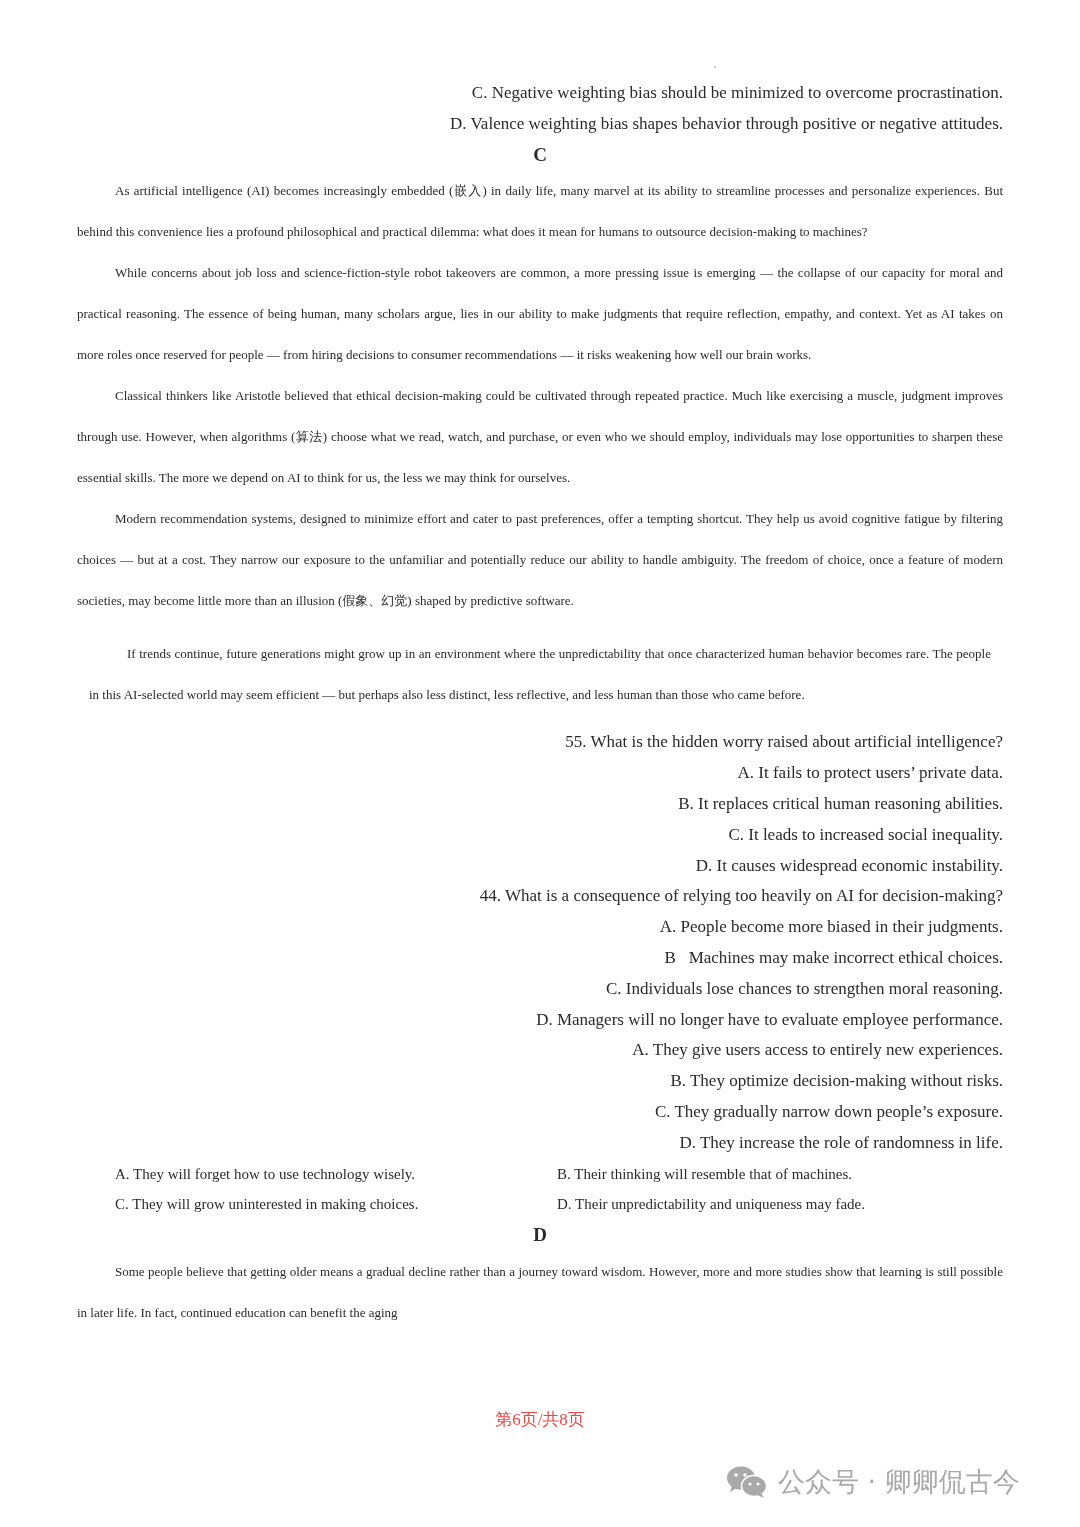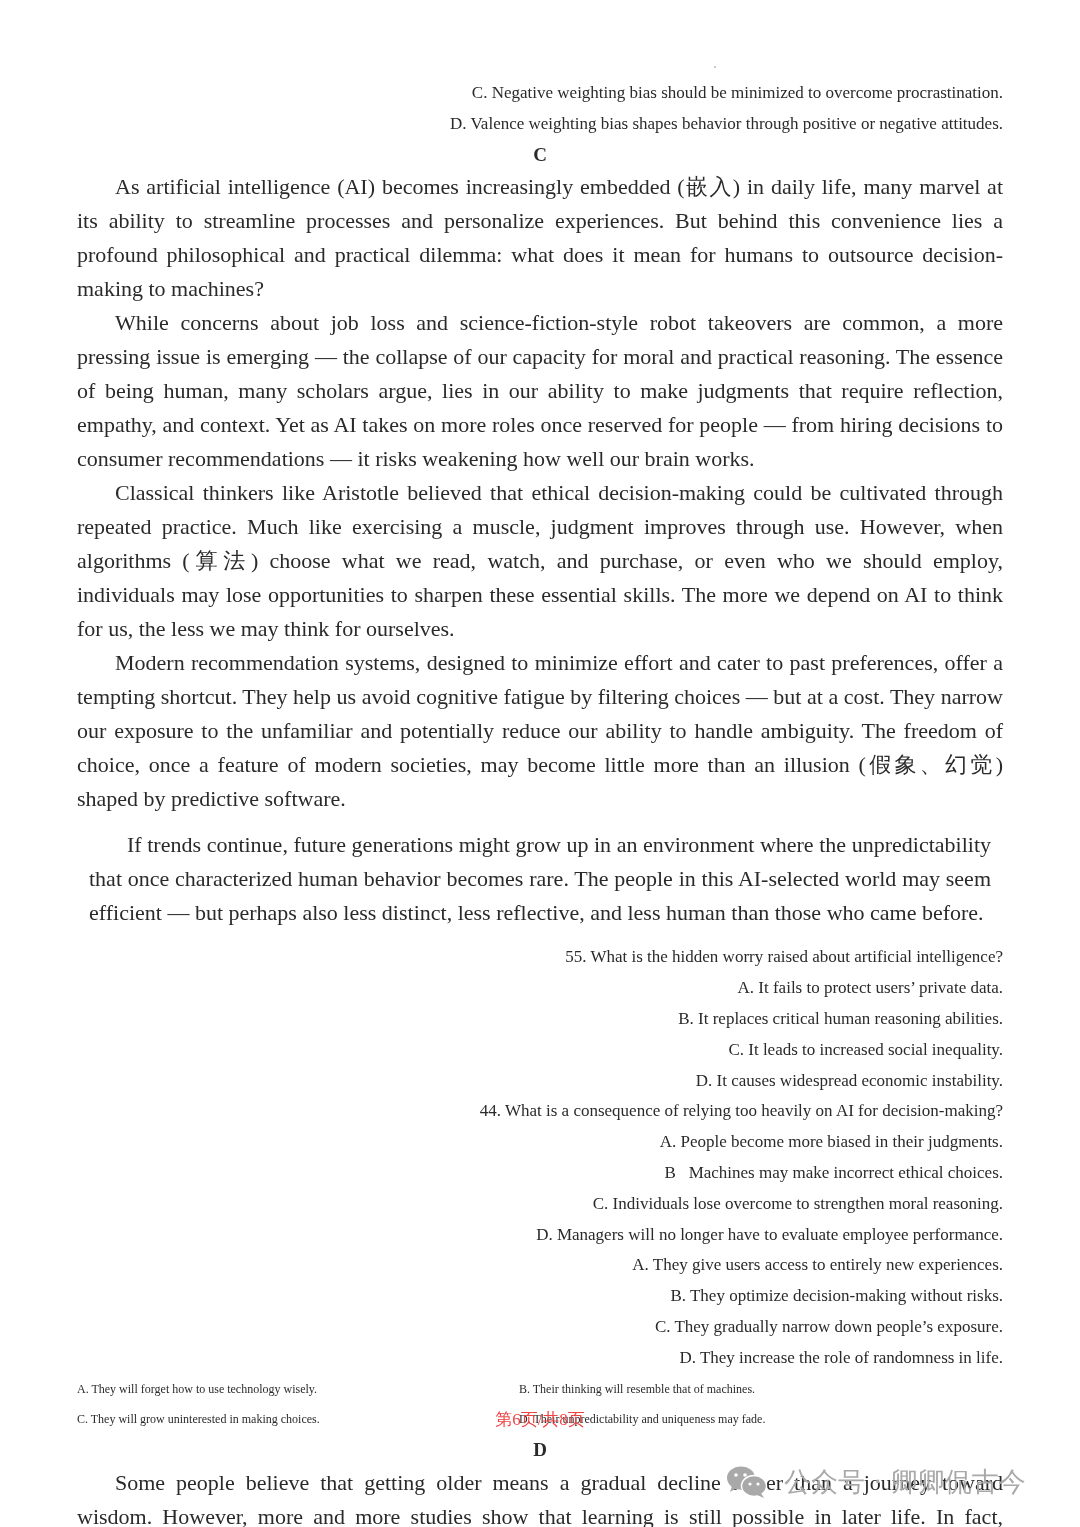--- a/index.html
+++ b/index.html
@@ -22,54 +22,55 @@
       width: 926px;
     }
     .line {
       font-size: 17px;
       line-height: 30.8px;
       height: 30.8px;
       white-space: nowrap;
       text-align: right;
     }
     .para {
-      font-size: 22px;
-      line-height: 34px;
+      font-size: 13px;
+      line-height: 41px;
       text-align: justify;
       text-indent: 38px;
     }
     .section-letter {
       font-size: 19px;
       font-weight: bold;
       text-align: center;
       line-height: 30.8px;
       height: 30.8px;
     }
     .options-grid {
       display: grid;
       grid-template-columns: 442px 1fr;
-      font-size: 12px;
+      font-size: 15px;
       line-height: 30.8px;
+      margin-left: 38px;
     }
     .footer-page {
       position: absolute;
       left: 0;
       width: 1080px;
       top: 1408px;
       text-align: center;
       font-size: 17px;
       color: #ef4444;
     }
     .watermark {
       position: absolute;
       left: 726px;
       top: 1464px;
       display: flex;
       align-items: center;
-      gap: 16px;
+      gap: 10px;
       color: #a9a9a9;
       font-family: "DejaVu Sans", sans-serif;
       font-size: 27px;
     }
     .wechat-icon {
       width: 42px;
       height: 34px;
       position: relative;
       display: inline-block;
     }
@@ -106,21 +107,21 @@
     <div class="line">A. It fails to protect users’ private data.</div>
     <div class="line">B. It replaces critical human reasoning abilities.</div>
     <div class="line">C. It leads to increased social inequality.</div>
     <div class="line">D. It causes widespread economic instability.</div>
   </div>
 
   <div>
     <div class="line">44. What is a consequence of relying too heavily on AI for decision-making?</div>
     <div class="line">A. People become more biased in their judgments.</div>
     <div class="line" style="white-space:pre">B   Machines may make incorrect ethical choices.</div>
-    <div class="line">C. Individuals lose overcome to strengthen moral reasoning.</div>
+    <div class="line">C. Individuals lose chances to strengthen moral reasoning.</div>
     <div class="line">D. Managers will no longer have to evaluate employee performance.</div>
   </div>
 
   <div>
     <div class="line">A. They give users access to entirely new experiences.</div>
     <div class="line">B. They optimize decision-making without risks.</div>
     <div class="line">C. They gradually narrow down people’s exposure.</div>
     <div class="line">D. They increase the role of randomness in life.</div>
   </div>
 

